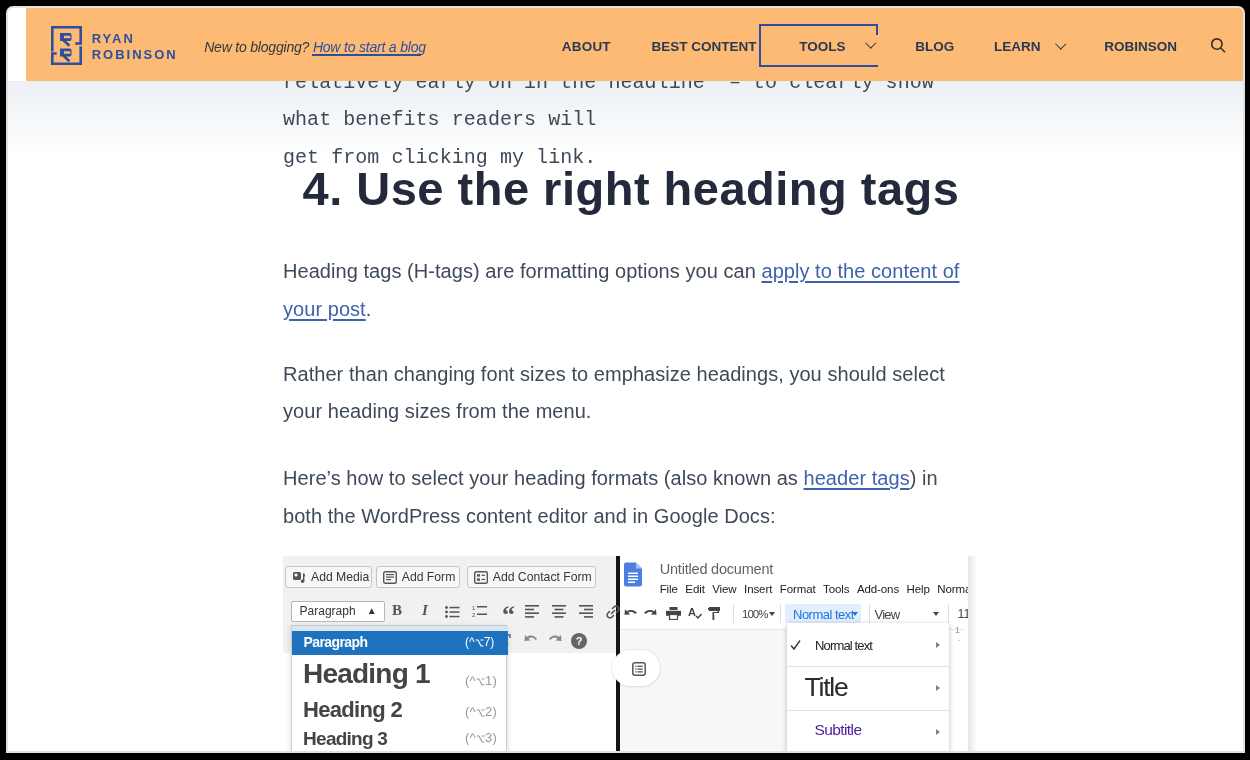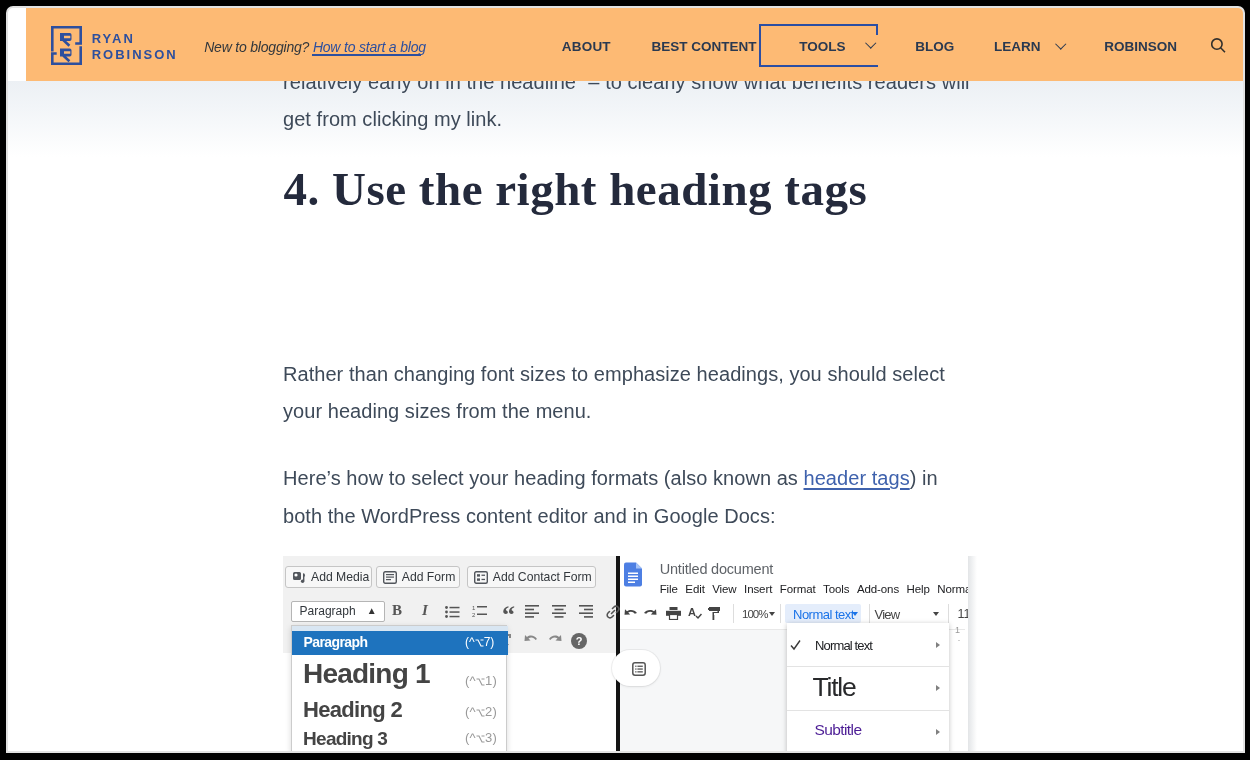--- a/index.html
+++ b/index.html
@@ -29,22 +29,22 @@
 
   #logotext { position:absolute; left:65.7px; top:23.4px; z-index:60; color:#2d4f9e;
     font-weight:700; font-size:13px; letter-spacing:2.0px; line-height:15.2px; }
 
   
   .para { position:absolute; left:275px; width:695px; font-size:20px; line-height:37.5px;
     color:#3e4a59; z-index:8; letter-spacing:0.05px; }
   .para a { color:#3f62ad; text-decoration:underline; text-decoration-thickness:1.5px;
     text-underline-offset:2.5px; }
   #h2 { position:absolute; left:275.5px; top:154.5px; width:695px;
-    font-family:Liberation Serif, serif; font-weight:700; font-size:47px; line-height:52px;
-    color:#242a3c; z-index:8; letter-spacing:0.5px; }
+    font-family:Liberation Sans, sans-serif; font-weight:700; font-size:47px; line-height:52px;
+    color:#242a3c; z-index:8; letter-spacing:0.5px;text-align:center; }
 
   
   #fig { position:absolute; left:275px; top:548px; width:685px; height:199px; z-index:8;
     background:#fff; overflow:hidden; }
   #figshadow { position:absolute; left:960px; top:548px; width:9px; height:199px; z-index:9;
     background:linear-gradient(to right, rgba(125,135,145,0.22), rgba(125,135,145,0)); }
   #wp { position:absolute; left:0; top:0; width:333px; height:197px; background:#fff; }
   #wpgray { position:absolute; left:0; top:0; width:333px; height:97px; background:#f1f1f1; }
   .wpbtn { position:absolute; top:10px; height:22px; background:#f7f7f7; border:1px solid #c5c5c5;
     border-radius:3px; font-size:12.2px; color:#32373c; line-height:20px; white-space:nowrap; z-index:3; }
@@ -77,22 +77,23 @@
   .gdarrow { position:absolute; left:149px; width:0; height:0; border-left:4.6px solid #808080;
     border-top:3.5px solid transparent; border-bottom:3.5px solid transparent; }
   #gdchip { position:absolute; left:165.4px; top:48px; width:76px; height:19px; background:#e4edfb;
     border-radius:2px; z-index:2; }
 </style>
 </head>
 <body>
 <div id="win">
   <div id="band"></div>
 
-  <div class="para" style="top:55.8px; z-index:4;">relatively early on in the headline” – to clearly show what benefits readers will<br>get from clicking my link.</div>
+  <div class="para" style="top:55.8px; z-index:4;font-family:Liberation Mono, monospace;">relatively early on in the headline” – to clearly show what benefits readers will<br>get from clicking my link.</div>
   <div id="h2">4. Use the right heading tags</div>
+  <div class="para" style="top:245.3px;">Heading tags (H-tags) are formatting options you can <a>apply to the content of<br>your post</a><span style="color:#3e4a59">.</span></div>
   <div class="para" style="top:452.3px;">Here’s how to select your heading formats (also known as <a>header tags</a>) in<br>both the WordPress content editor and in Google Docs:</div>
   <div class="para" style="top:347.8px;">Rather than changing font sizes to emphasize headings, you should select<br>your heading sizes from the menu.</div>
 
   <div id="header">
     <svg class="abs" style="left:25px; top:18px;" width="31" height="39" viewBox="0 0 31 39">
       <g fill="none" stroke="#2d4f9e" stroke-width="2.6">
         <path d="M1.3,25.5 L1.3,1.3 L29.7,1.3 L29.7,17.5 L24.2,17.5"></path>
         <path d="M5.7,27.5 L1.3,27.5 L1.3,37.7 L29.7,37.7 L29.7,20.3"></path>
       </g>
       <g fill="#2d4f9e" fill-rule="evenodd">
@@ -311,21 +312,21 @@
           </g>
         </svg>
 
       <div id="gddrop">
         <svg class="abs" style="left:3.6px; top:16.5px;" width="11" height="12" viewBox="0 0 11 12">
             <path d="M1,6.5 l3,3.5 L10,1.5" stroke="#3a3a3a" stroke-width="1.4" fill="none"></path>
           </svg>
         <div class="abs" style="left:28.5px; top:15px; font-size:13px; letter-spacing:-0.85px; line-height:15px; color:#202124;">Normal text</div>
         <div class="gdarrow" style="top:19px;"></div>
         <div class="gddiv" style="top:43.3px;"></div>
-        <div class="abs" style="left:26px; top:49.4px; font-size:26.5px; line-height:30px; letter-spacing:-1.2px; color:#28292b;">Title</div>
+        <div class="abs" style="left:18px; top:49.4px; font-size:26.5px; line-height:30px; letter-spacing:-1.2px; color:#28292b;">Title</div>
         <div class="gdarrow" style="top:62.3px;"></div>
         <div class="gddiv" style="top:87.5px;"></div>
         <div class="abs" style="left:28px; top:98.2px; font-size:15.5px; line-height:18px; letter-spacing:-0.6px; color:#4c1d95;">Subtitle</div>
         <div class="gdarrow" style="top:106.6px;"></div>
       </div>
     </div>
   </div>
 </div>
 
 </body></html>

